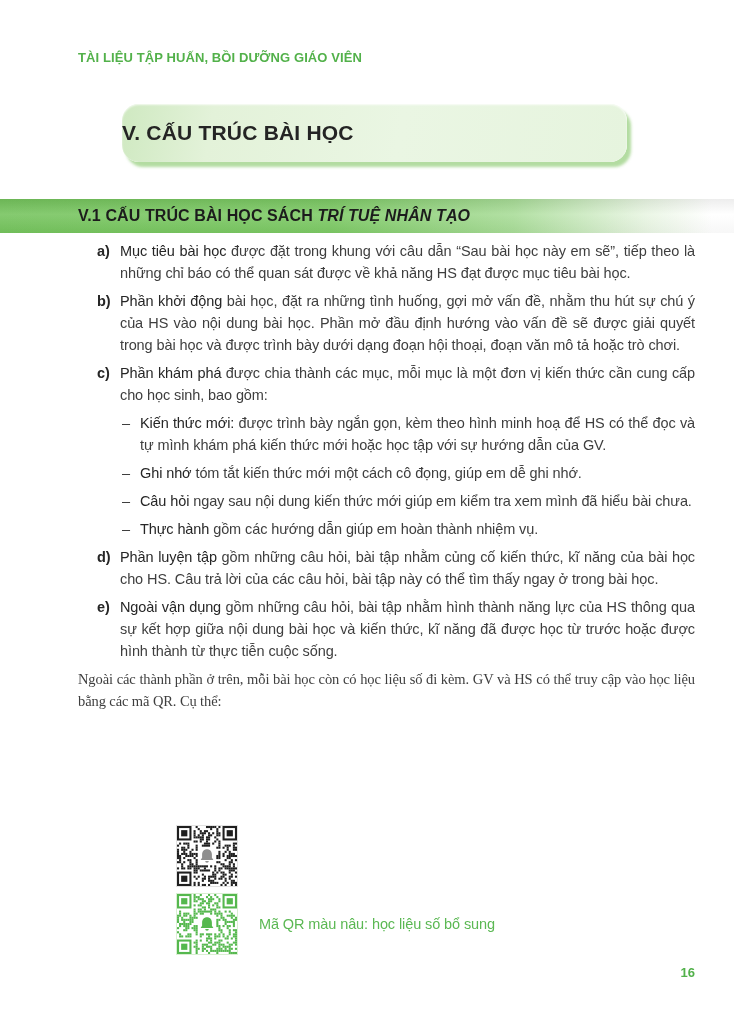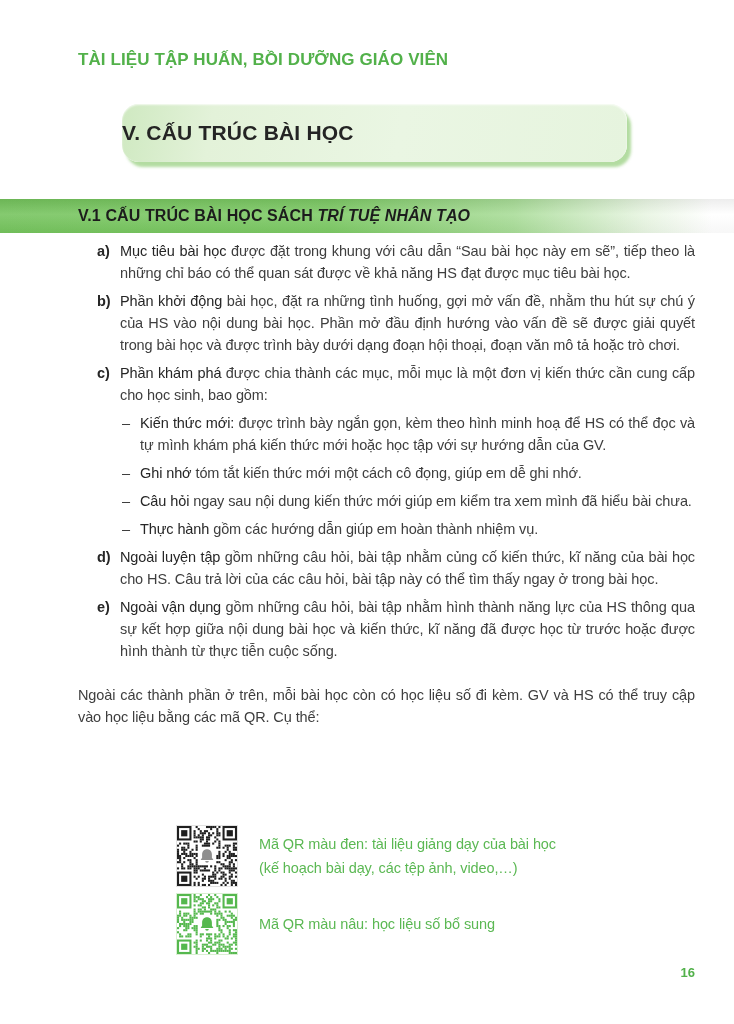--- a/index.html
+++ b/index.html
@@ -3,21 +3,21 @@
 <meta charset="utf-8">
 <style>
   html,body{margin:0;padding:0;}
   body{
     width:734px;height:1024px;position:relative;background:#ffffff;overflow:hidden;
     font-family:"Liberation Sans","DejaVu Sans",sans-serif;
     -webkit-font-smoothing:antialiased;
   }
   .hdr{
     position:absolute;left:78px;top:50px;
-    font-size:17px;font-weight:700;letter-spacing:0.1px;color:#52b14a;
+    font-size:13px;font-weight:700;letter-spacing:0.1px;color:#52b14a;
   }
   .title-box{
     position:absolute;left:122px;top:104px;width:505px;height:58px;
     border-radius:17px;
     background:linear-gradient(100deg,#cfe9c1 0%,#e3f2d9 18%,#eaf6e3 55%,#e6f4de 100%);
     box-shadow:4px 5px 3px rgba(139,201,110,0.65), inset 0 1px 2px rgba(255,255,255,0.8);
     display:flex;align-items:center;justify-content:flex-start;
   }
   .title-box .t{
     font-size:21px;font-weight:700;color:#242424;letter-spacing:0.2px;
@@ -37,21 +37,21 @@
     position:absolute;left:78px;top:234px;width:617px;
     font-size:14.5px;line-height:22px;color:#3e3e3e;letter-spacing:-0.1px;
   }
   .para{margin:0;text-align:justify;}
   .b{font-weight:400;color:#262626;}
   .bi{font-weight:700;font-style:italic;color:#262626;}
   .item{position:relative;padding-left:42px;text-align:justify;margin-top:6px;}
   .item > .lab{position:absolute;left:19px;font-weight:700;color:#262626;}
   .sub{position:relative;padding-left:62px;text-align:justify;margin-top:6px;}
   .sub > .lab{position:absolute;left:44px;color:#3e3e3e;font-weight:400;}
-  .closing{margin-top:22px;}
+  .closing{margin-top:6px;font-family:Liberation Serif, serif;}
   .qr-section{position:absolute;left:177px;top:826px;}
   .qr-row{display:flex;align-items:center;margin-bottom:8px;}
   .qr-box{width:60px;height:60px;background:#fff;flex:0 0 auto;position:relative;}
   .qr-box.black{box-shadow:0 0 0 1px #e2e2e2;}
   .qr-box.green{box-shadow:0 0 0 1px #d9efd2;}
   .qr-caption{
     margin-left:22px;font-size:14.5px;line-height:24px;color:#5bb853;letter-spacing:-0.1px;
   }
   .qr-caption div:empty{display:none;}
   .pagenum{
@@ -77,21 +77,21 @@
 
 <div class="content">
   <div id="lesson-list">
       <div class="item"><span class="lab">a)</span><span class="b">Mục tiêu bài học</span> được đặt trong khung với câu dẫn “Sau bài học này em sẽ”, tiếp theo là những chỉ báo có thể quan sát được về khả năng HS đạt được mục tiêu bài học.</div>
       <div class="item"><span class="lab">b)</span><span class="b">Phần khởi động</span> bài học, đặt ra những tình huống, gợi mở vấn đề, nhằm thu hút sự chú ý của HS vào nội dung bài học. Phần mở đầu định hướng vào vấn đề sẽ được giải quyết trong bài học và được trình bày dưới dạng đoạn hội thoại, đoạn văn mô tả hoặc trò chơi.</div>
       <div class="item"><span class="lab">c)</span><span class="b">Phần khám phá</span> được chia thành các mục, mỗi mục là một đơn vị kiến thức cần cung cấp cho học sinh, bao gồm:</div>
       <div class="sub"><span class="lab">–</span><span class="b">Kiến thức mới:</span> được trình bày ngắn gọn, kèm theo hình minh hoạ để HS có thể đọc và tự mình khám phá kiến thức mới hoặc học tập với sự hướng dẫn của GV.</div>
       <div class="sub"><span class="lab">–</span><span class="b">Ghi nhớ</span> tóm tắt kiến thức mới một cách cô đọng, giúp em dễ ghi nhớ.</div>
       <div class="sub"><span class="lab">–</span><span class="b">Câu hỏi</span> ngay sau nội dung kiến thức mới giúp em kiểm tra xem mình đã hiểu bài chưa.</div>
       <div class="sub"><span class="lab">–</span><span class="b">Thực hành</span> gồm các hướng dẫn giúp em hoàn thành nhiệm vụ.</div>
-      <div class="item"><span class="lab">d)</span><span class="b">Ngoài luyện tập</span> gồm những câu hỏi, bài tập nhằm củng cố kiến thức, kĩ năng của bài học cho HS. Câu trả lời của các câu hỏi, bài tập này có thể tìm thấy ngay ở trong bài học.</div>
+      <div class="item"><span class="lab">d)</span><span class="b">Phần luyện tập</span> gồm những câu hỏi, bài tập nhằm củng cố kiến thức, kĩ năng của bài học cho HS. Câu trả lời của các câu hỏi, bài tập này có thể tìm thấy ngay ở trong bài học.</div>
       <div class="item"><span class="lab">e)</span><span class="b">Ngoài vận dụng</span> gồm những câu hỏi, bài tập nhằm hình thành năng lực của HS thông qua sự kết hợp giữa nội dung bài học và kiến thức, kĩ năng đã được học từ trước hoặc được hình thành từ thực tiễn cuộc sống.</div>
     </div>
   <p class="para closing">Ngoài các thành phần ở trên, mỗi bài học còn có học liệu số đi kèm. GV và HS có thể truy cập vào học liệu bằng các mã QR. Cụ thể:</p>
 </div>
 
 <div class="qr-section">
   <div class="qr-row">
     <div class="qr-box black">
       <svg id="qr-black-svg" width="60" height="60" viewBox="0 0 60 60">
           <rect x="18.62" y="0.00" width="2.07" height="2.07" fill="#1f1f1f"></rect>
@@ -367,24 +367,20 @@
           <rect x="45.52" y="0.00" width="14.48" height="14.48" fill="#1f1f1f"></rect>
           <rect x="47.59" y="2.07" width="10.34" height="10.34" fill="#ffffff"></rect>
           <rect x="49.66" y="4.14" width="6.21" height="6.21" fill="#1f1f1f"></rect>
           <rect x="0.00" y="45.52" width="14.48" height="14.48" fill="#1f1f1f"></rect>
           <rect x="2.07" y="47.59" width="10.34" height="10.34" fill="#ffffff"></rect>
           <rect x="4.14" y="49.66" width="6.21" height="6.21" fill="#1f1f1f"></rect>
           <circle cx="30" cy="30" r="8.8" fill="#ffffff" opacity="0.92"></circle>
           <path d="M30 23.2c-3 0-4.9 2.2-4.9 5.4v3.1l-1.5 2.2h12.8l-1.5-2.2v-3.1c0-3.2-1.9-5.4-4.9-5.4z" fill="#8f8f8f"></path>
           <path d="M28.2 34.9a1.8 1.8 0 0 0 3.6 0z" fill="#8f8f8f"></path>
         </svg>
-    </div>
-    <div class="qr-caption">
-      <div>Mã QR màu đen: tài liệu giảng dạy của bài học</div>
-      <div>(kế hoạch bài dạy, các tệp ảnh, video,…)</div>
     </div>
   </div>
   <div class="qr-row">
     <div class="qr-box green">
       <svg id="qr-green-svg" width="60" height="60" viewBox="0 0 60 60">
           <rect x="16.55" y="0.00" width="2.07" height="2.07" fill="#55b84e"></rect>
           <rect x="22.76" y="0.00" width="2.07" height="2.07" fill="#55b84e"></rect>
           <rect x="31.03" y="0.00" width="2.07" height="2.07" fill="#55b84e"></rect>
           <rect x="37.24" y="0.00" width="2.07" height="2.07" fill="#55b84e"></rect>
           <rect x="16.55" y="2.07" width="2.07" height="2.07" fill="#55b84e"></rect>

